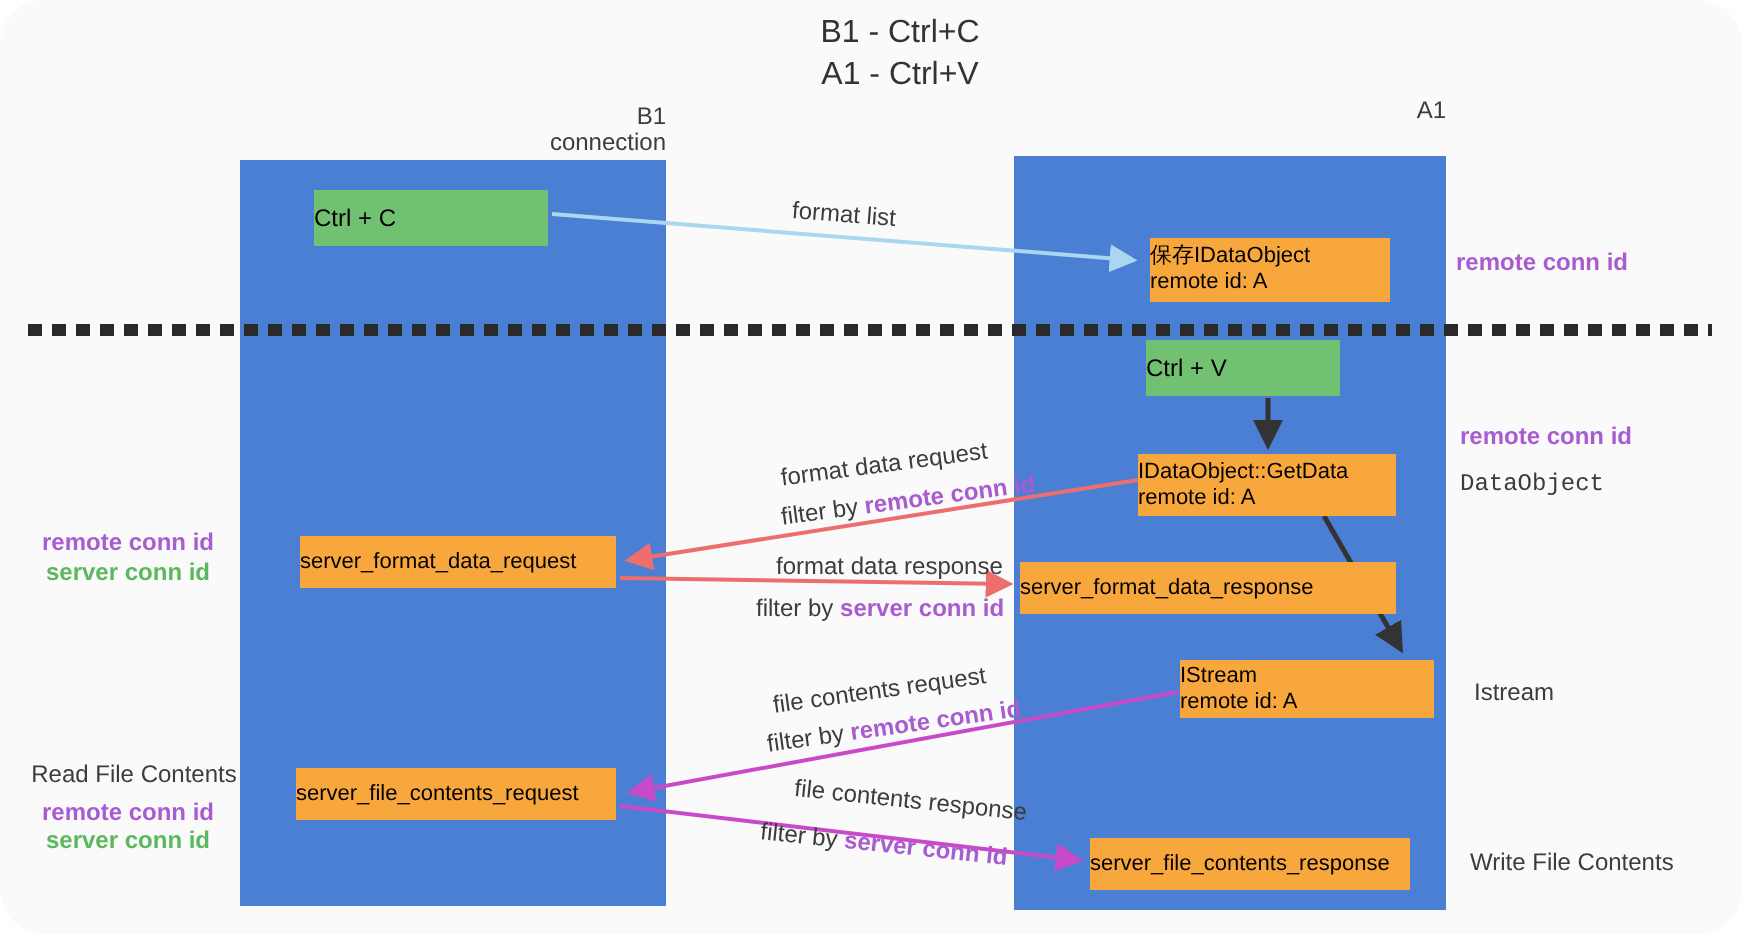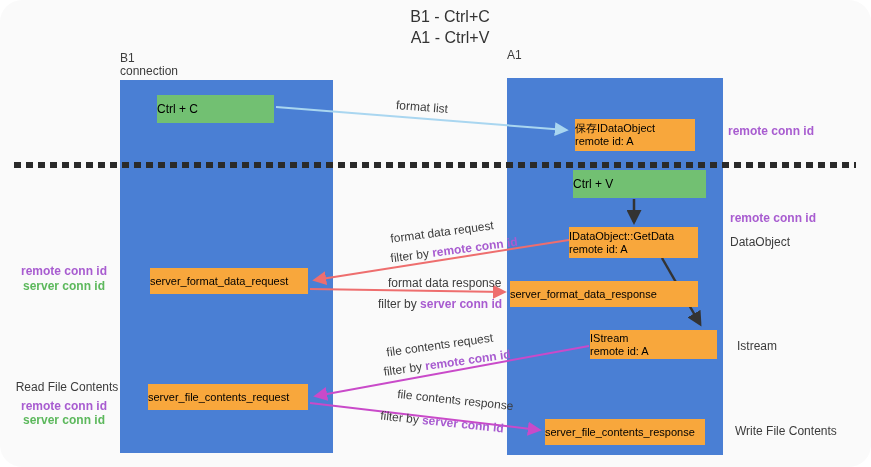--- a/index.html
+++ b/index.html
@@ -4,36 +4,36 @@
 <style>
   html,body{margin:0;padding:0;}
   .page{
     position:relative;width:871px;height:467px;overflow:hidden;
     background:var(--bg);font-family:"Liberation Sans","DejaVu Sans",sans-serif;
     color:var(--text);
     border-radius:22px;
   }
   .title{position:absolute;top:6px;left:30px;width:840px;text-align:center;
     font-size:16px;line-height:21px;color:#333;}
-  .colhead{position:absolute;text-align:left;font-size:12px;line-height:13px;color:var(--text);}
+  .colhead{position:absolute;text-align:right;font-size:12px;line-height:13px;color:var(--text);}
   .colhead.left{left:120px;top:52px;width:213px;}
   .colhead.right{left:507px;top:49px;width:216px;}
   .column{position:absolute;background:var(--blue);}
   .col-left{left:120px;top:80px;width:213px;height:373px;}
   .col-right{left:507px;top:78px;width:216px;height:377px;}
   .divider{position:absolute;left:14px;top:162px;width:842px;height:6px;
     background:repeating-linear-gradient(90deg,var(--dash) 0 7px,transparent 7px 12px);}
   .node{position:absolute;display:flex;flex-direction:column;align-items:flex-start;
     justify-content:center;color:#000000;text-align:center;font-size:12px;line-height:14px;}
   .node.small{font-size:11px;line-height:13px;}
   .green{background:var(--green);}
   .orange{background:var(--orange);}
   .n-ctrl-c{left:157px;top:95px;width:117px;height:28px;}
   .n-save{left:575px;top:119px;width:120px;height:32px;}
-  .n-ctrl-v{left:573px;top:170px;width:133px;height:28px;}
+  .n-ctrl-v{left:573px;top:170px;width:97px;height:28px;}
   .n-getdata{left:569px;top:227px;width:129px;height:31px;}
   .n-sfdreq{left:150px;top:268px;width:158px;height:26px;}
   .n-sfdres{left:510px;top:281px;width:188px;height:26px;}
   .n-istream{left:590px;top:330px;width:127px;height:29px;}
   .n-sfcreq{left:148px;top:384px;width:160px;height:26px;}
   .n-sfcres{left:545px;top:419px;width:160px;height:26px;}
   .elabel{position:absolute;font-size:12px;white-space:nowrap;color:var(--text);}
   .slabel{position:absolute;font-size:12px;white-space:nowrap;color:var(--text);}
   .purple{color:var(--purple);font-weight:bold;}
   .greentx{color:var(--green_text);font-weight:bold;}
@@ -183,21 +183,21 @@
     <span>filter by</span>
     <span class="purple">server conn id</span>
   </div>
 
   <div class="slabel purple" style="left:728px;top:124px;">
     <span>remote conn id</span>
   </div>
   <div class="slabel purple" style="left:730px;top:211px;">
     <span>remote conn id</span>
   </div>
-  <div class="slabel" style="left:730px;top:235px;">
+  <div class="slabel" style="left:730px;top:235px;font-family:Liberation Mono, monospace;">
     <span>DataObject</span>
   </div>
   <div class="slabel" style="left:737px;top:339px;">
     <span>Istream</span>
   </div>
   <div class="slabel" style="left:735px;top:424px;">
     <span>Write File Contents</span>
   </div>
 
   <div class="lblock" style="left:14px;top:264px;width:100px;">

